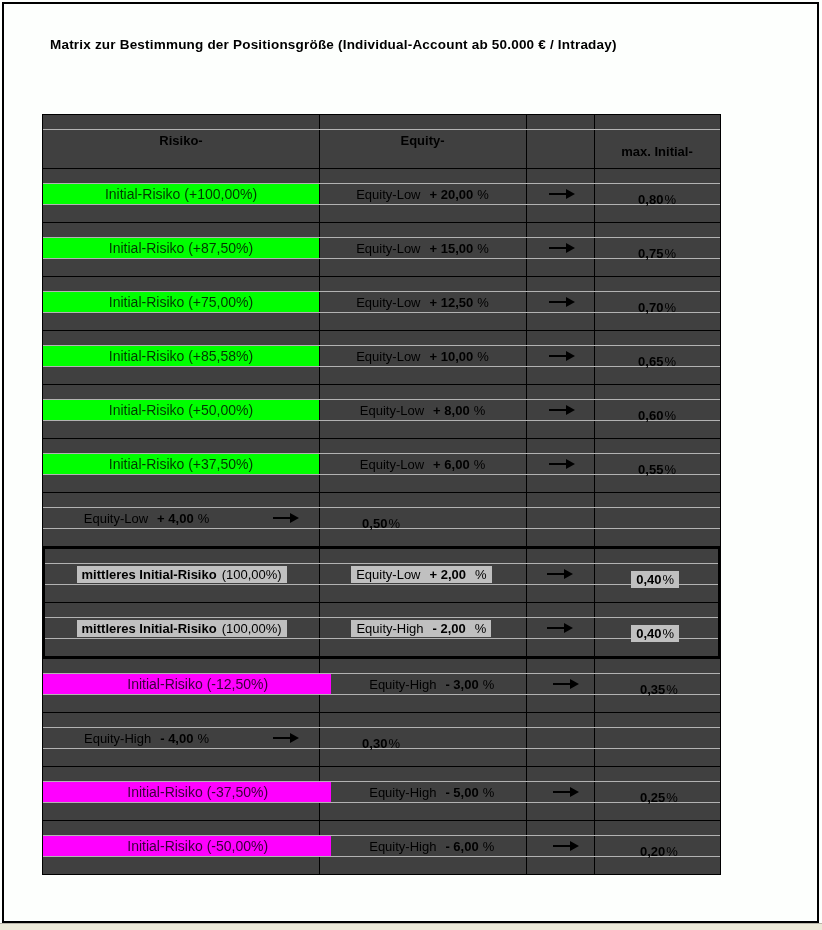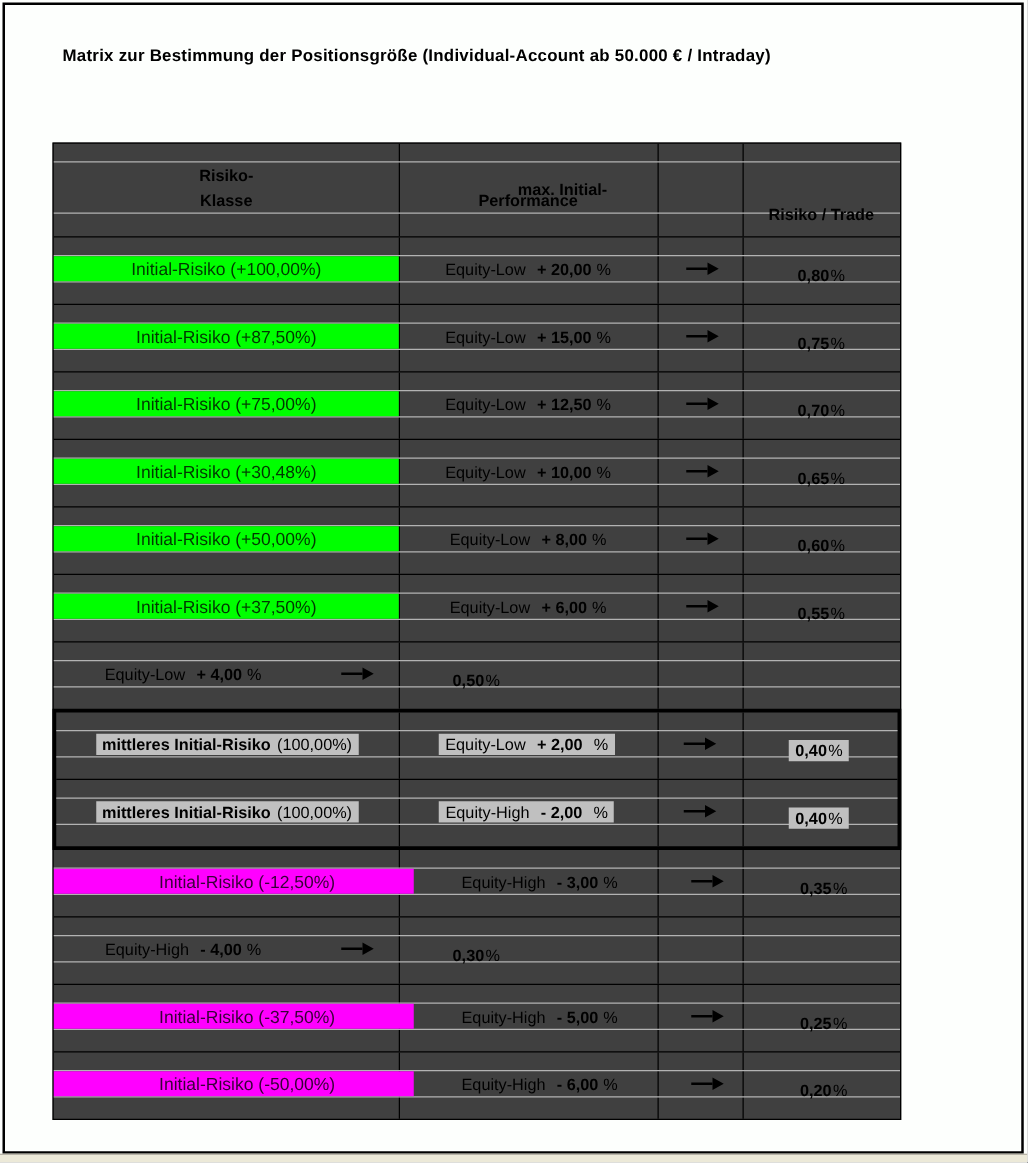--- a/index.html
+++ b/index.html
@@ -66,29 +66,24 @@
 <div class="page">
   <div class="frame"></div>
   <div class="title">Matrix zur Bestimmung der Positionsgröße (Individual-Account ab 50.000 € / Intraday)</div>
 
   <div class="matrix">
 
     <div class="hblock vlines">
       <div class="row sp14"></div>
       <div class="row h20">
         <div class="c c1 hd">Risiko-</div>
+        <div class="c c2 hd">Equity-</div>
         <div class="c c3"></div>
         <div class="c c4 hd">max. Initial-</div>
       </div>
-      <div class="row h20 gb">
-        <div class="c c1 hd">Klasse</div>
-        <div class="c c2 hd">Performance</div>
-        <div class="c c3"></div>
-        <div class="c c4 hd">Risiko / Trade</div>
-      </div>
       <div class="row sp18"></div>
     </div>
 
     <div class="group vlines">
       <div class="row sp14"></div>
       <div class="row data">
         <div class="c c1 bg-green">
             <span class="lbl">Initial-Risiko (+100,00%)</span>
           </div>
         <div class="c c2">
@@ -148,21 +143,21 @@
             <span class="pct2">%</span>
           </div>
       </div>
       <div class="row sp17"></div>
     </div>
 
     <div class="group vlines">
       <div class="row sp14"></div>
       <div class="row data">
         <div class="c c1 bg-green">
-            <span class="lbl">Initial-Risiko (+30,48%)</span>
+            <span class="lbl">Initial-Risiko (+85,58%)</span>
           </div>
         <div class="c c2">
             <span class="eq">Equity-Low</span>
             <b class="eqv">+ 10,00</b>
             <span class="pct">%</span>
           </div>
         <div class="c c3">
             <span class="arrow"></span>
           </div>
         <div class="c c4">

